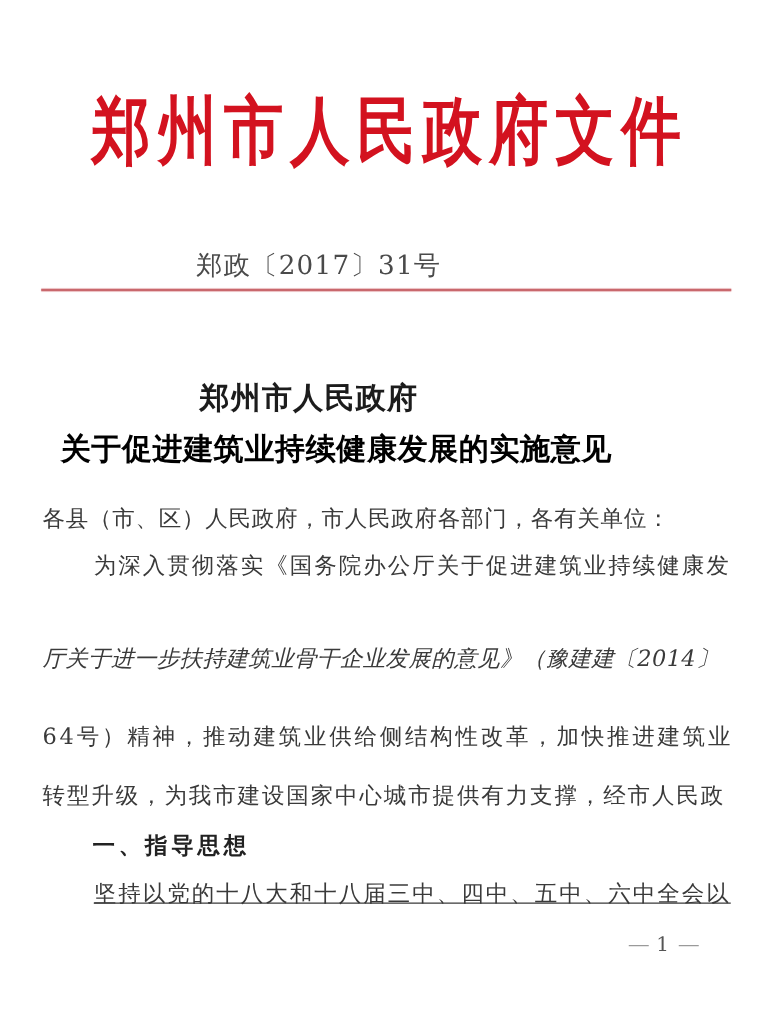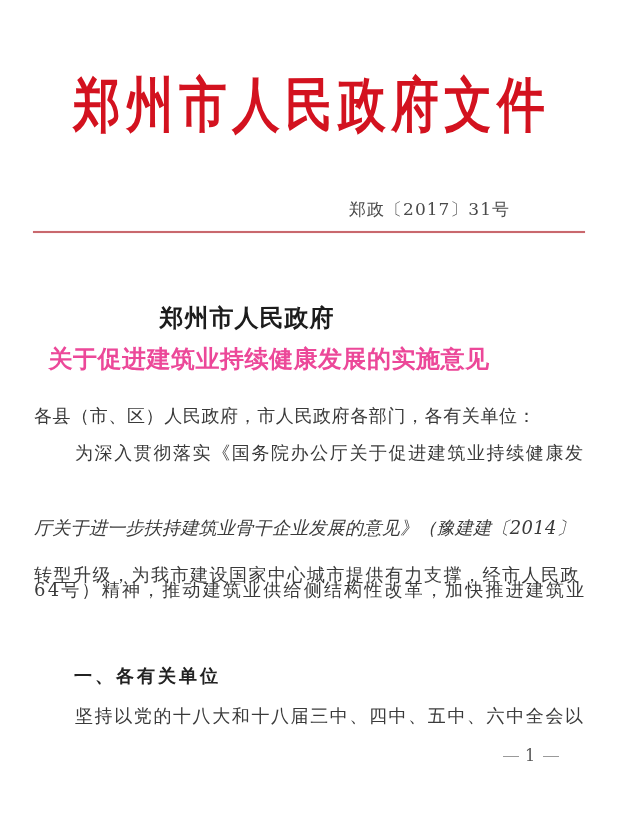--- a/index.html
+++ b/index.html
@@ -38,22 +38,22 @@
     .red-header span {
       display: inline-block;
       transform: scaleY(1.18) scaleX(0.95);
       line-height: 1;
     }
     .doc-number {
       position: absolute;
       left: 0;
       width: 510px;
       top: 198px;
-      text-align: right;
-      font-size: 17px;
+      text-align: center;
+      font-size: 21px;
       color: #4a4a4a;
       letter-spacing: 1px;
     }
     .divider {
       position: absolute;
       left: 33px;
       top: 231px;
       width: 552px;
       height: 2px;
       background: #c9686d;
@@ -69,21 +69,21 @@
       color: #1c1c1c;
       letter-spacing: 1px;
     }
     .title-2 {
       position: absolute;
       left: 0; width: 538px;
       top: 343px;
       text-align: center;
       font-size: 24px;
       font-weight: bold;
-      color: #ec4899;
+      color: #000000;
       letter-spacing: 0.5px;
     }
     .body-line {
       position: absolute;
       left: 34px;
       width: 552px;
       font-size: 18px;
       color: #3a3a3a;
       white-space: nowrap;
       display: flex;
@@ -155,27 +155,27 @@
 
   <div class="body-line" style="top:403px;">
     <span style="letter-spacing:0.6px;">各县（市、区）人民政府，市人民政府各部门，各有关单位：</span>
   </div>
   <div class="body-line" style="top:515px;font-style:italic;">
     <span style="letter-spacing:0.3px;">厅关于进一步扶持建筑业骨干企业发展的意见》（豫建建〔2014〕</span>
   </div>
   <div class="body-line" style="top:553px;margin-top:24px;">
     <span style="letter-spacing:2.2px;">64号）精神，推动建筑业供给侧结构性改革，加快推进建筑业</span>
   </div>
-  <div class="body-line" style="top:562px;">
+  <div class="body-line" style="top:624px;">
     <span style="letter-spacing:1.5px;">转型升级，为我市建设国家中心城市提供有力支撑，经市人民政</span>
   </div>
 
-  <div class="section-heading">一、各有关单位</div>
+  <div class="section-heading">一、指导思想</div>
 
   <div class="body-line indent" style="top:703px;">
-    <span style="letter-spacing:1.6px;">坚持以党的十八大和十八届三中、四中、五中、六中全会以</span>
+    <span style="letter-spacing:1.6px;text-decoration:underline;">坚持以党的十八大和十八届三中、四中、五中、六中全会以</span>
   </div>
 
   <div class="page-number">
     <span class="dash"></span><span>1</span><span class="dash"></span>
   </div>
 
 </div>
 
 </body></html>

